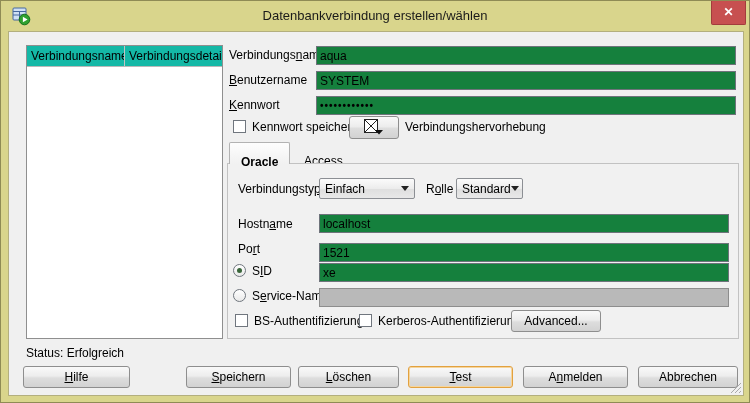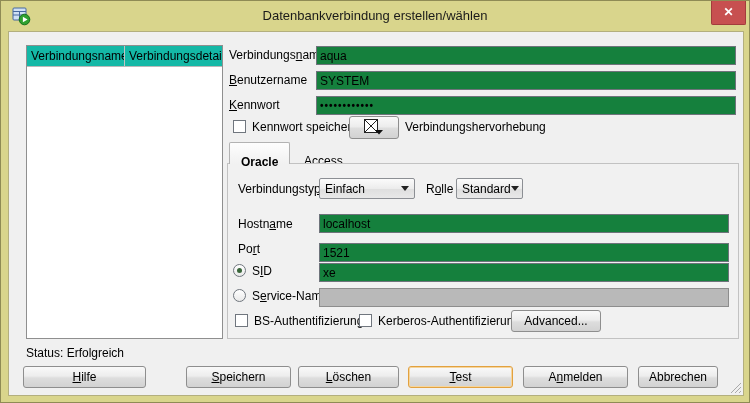--- a/index.html
+++ b/index.html
@@ -161,26 +161,26 @@
     <input class="tf" disabled="" style="left: 310px; top: 256px; width: 410px; z-index: 3;" value="">
 
     <span class="cb" style="left:226px;top:282px;z-index:3;"></span>
     <div class="lbl" style="left:245px;top:283px;z-index:3;">BS-Authentifizierung</div>
     <span class="cb" style="left:350px;top:282px;z-index:3;"></span>
     <div class="lbl" style="left:369px;top:283px;z-index:3;">Kerberos-Authentifizierung</div>
     <div class="btn" style="left:502px;top:278px;width:90px;z-index:3;">Advanced...</div>
 
     <div class="status">Status: Erfolgreich</div>
 
-    <div class="btn" style="left:14px;top:334px;width:123px;"><span></span><span class="u">H</span><span>ilfe</span></div>
+    <div class="btn" style="left:14px;top:334px;width:107px;"><span></span><span class="u">H</span><span>ilfe</span></div>
     <div class="btn" style="left:177px;top:334px;width:105px;"><span></span><span class="u">S</span><span>peichern</span></div>
     <div class="btn default" style="left:399px;top:334px;width:105px;"><span></span><span class="u">T</span><span>est</span></div>
     <div class="btn" style="left:289px;top:334px;width:101px;"><span></span><span class="u">L</span><span>öschen</span></div>
     <div class="btn" style="left:514px;top:334px;width:105px;"><span>A</span><span class="u">n</span><span>melden</span></div>
-    <div class="btn" style="left:629px;top:334px;width:80px;"><span>Abbrechen</span><span class="u"></span><span></span></div>
+    <div class="btn" style="left:629px;top:334px;width:100px;"><span>Abbrechen</span><span class="u"></span><span></span></div>
 
     <span class="grip">
       <svg width="13" height="13" viewBox="0 0 13 13">
         <line x1="3" y1="13" x2="13" y2="3" stroke="#a9a9a9" stroke-width="1"></line>
         <line x1="7" y1="13" x2="13" y2="7" stroke="#a9a9a9" stroke-width="1"></line>
         <line x1="11" y1="13" x2="13" y2="11" stroke="#a9a9a9" stroke-width="1"></line>
       </svg>
     </span>
   </div>
 </div>

